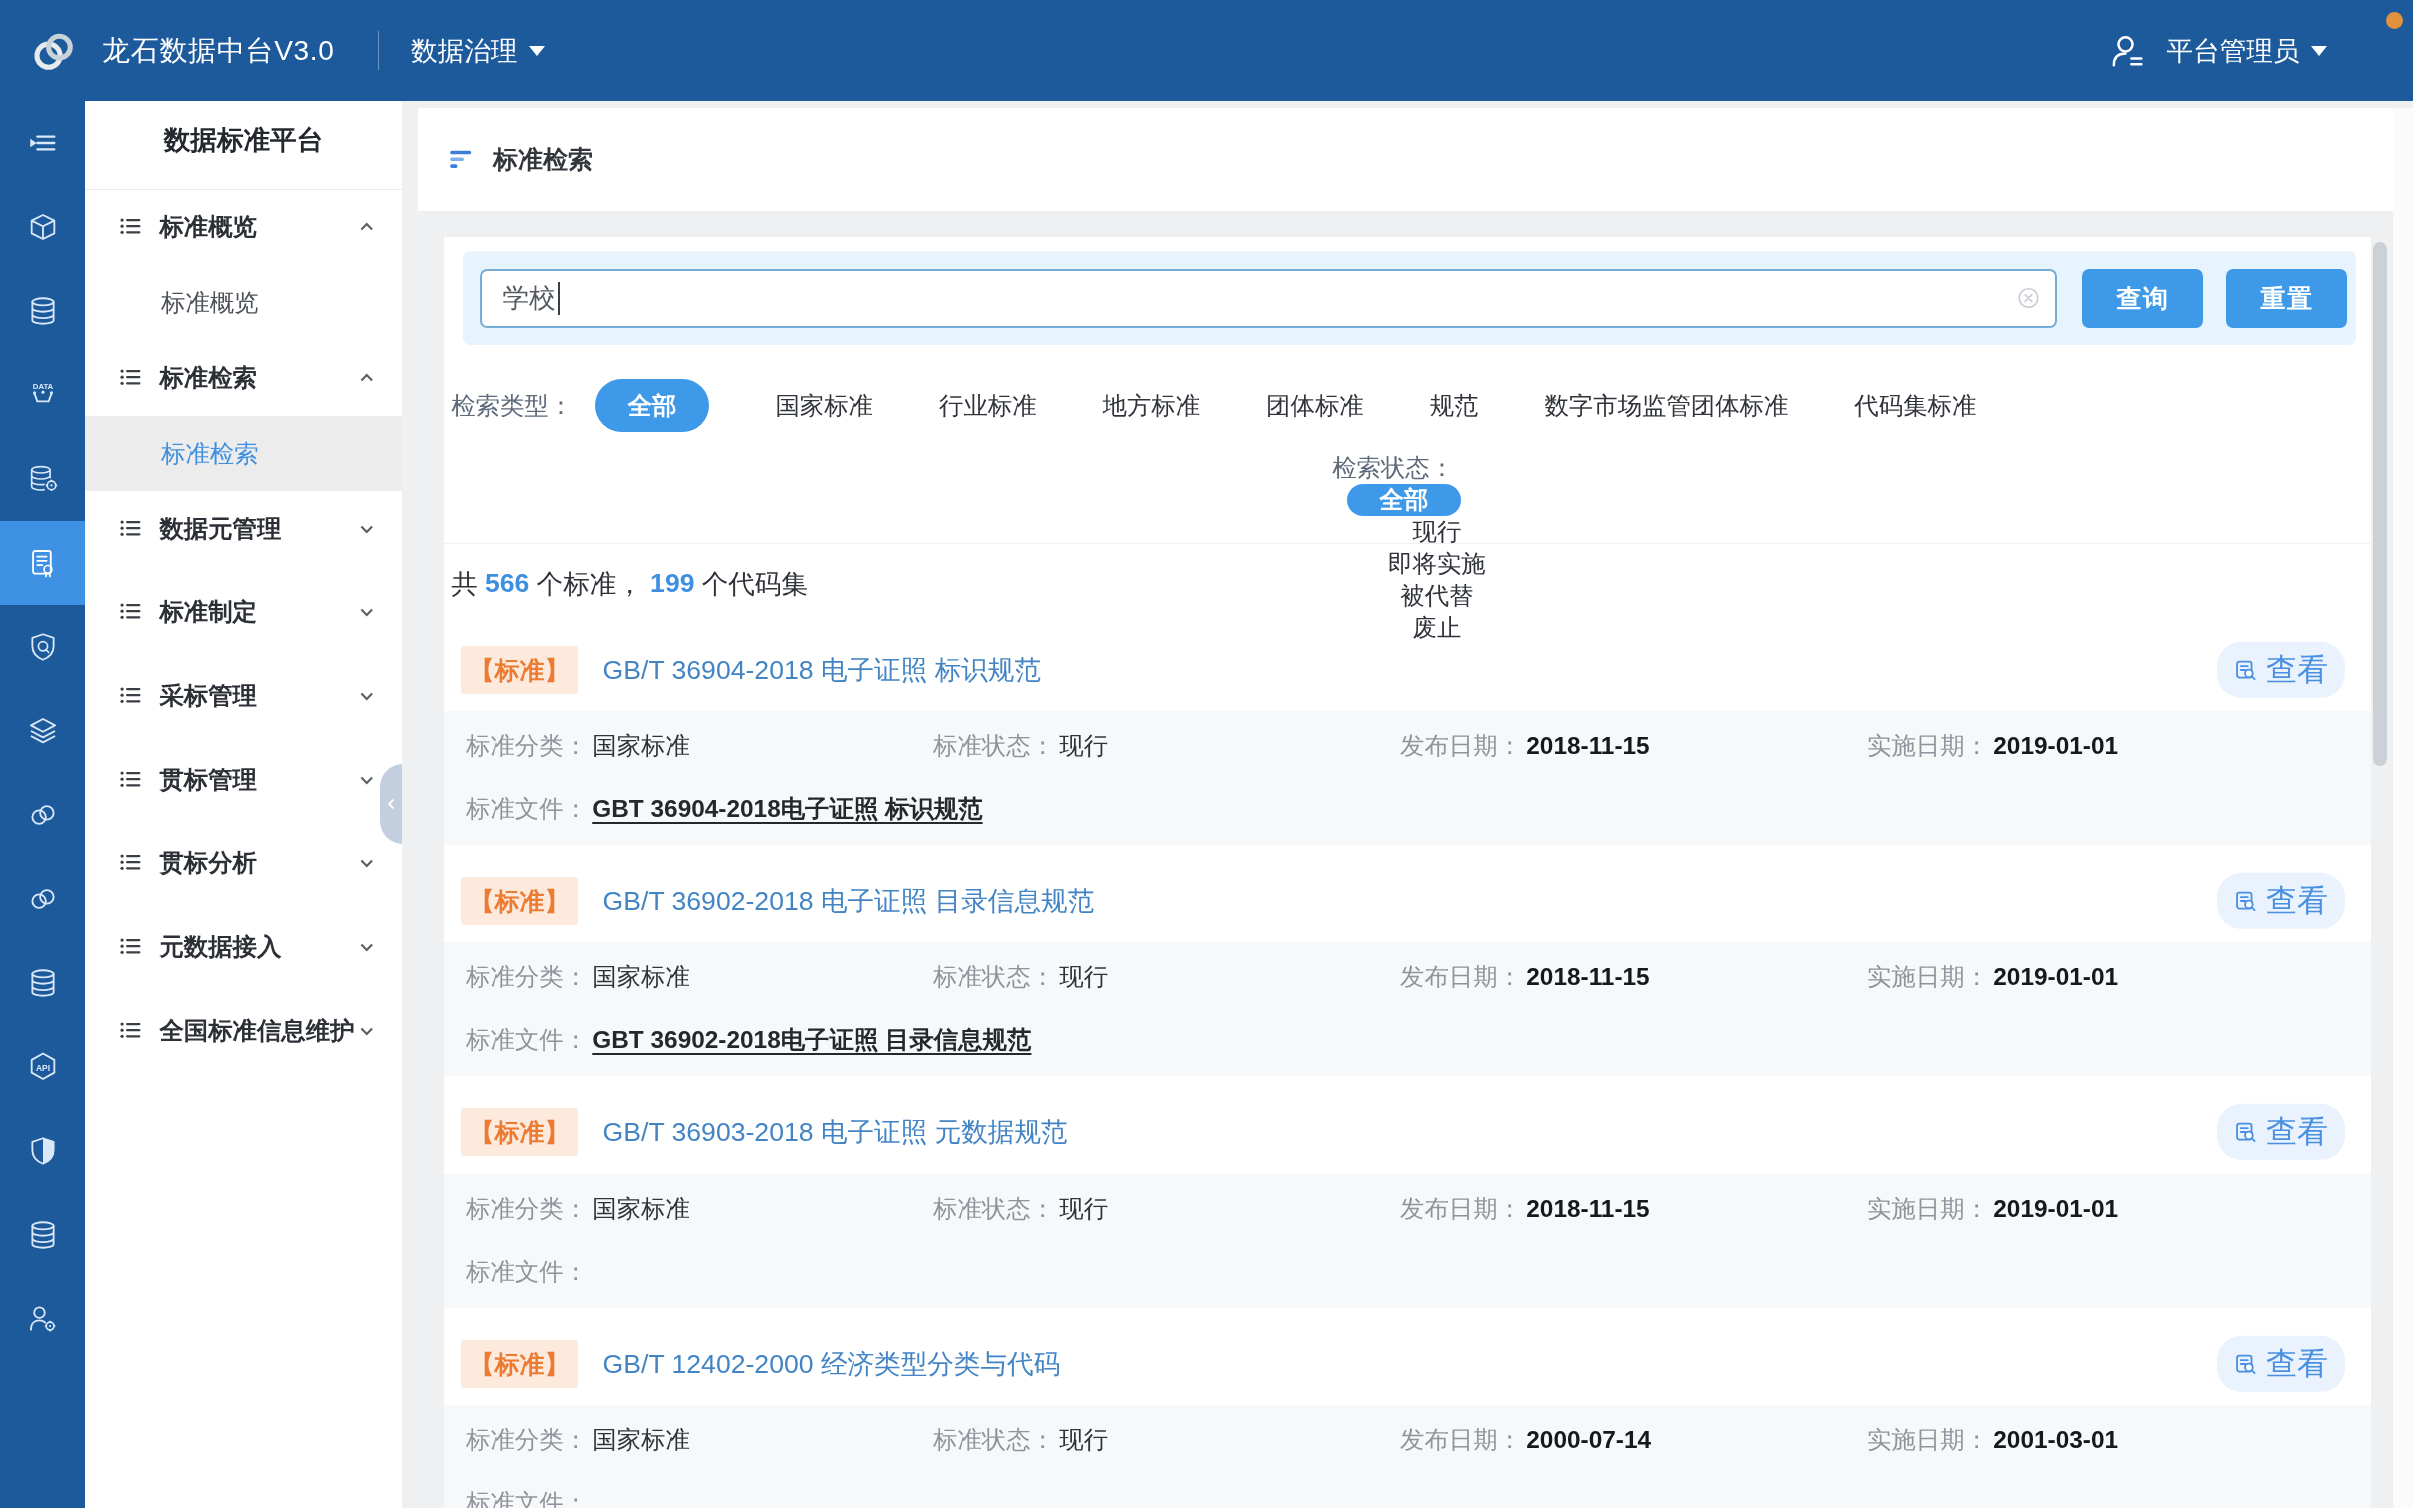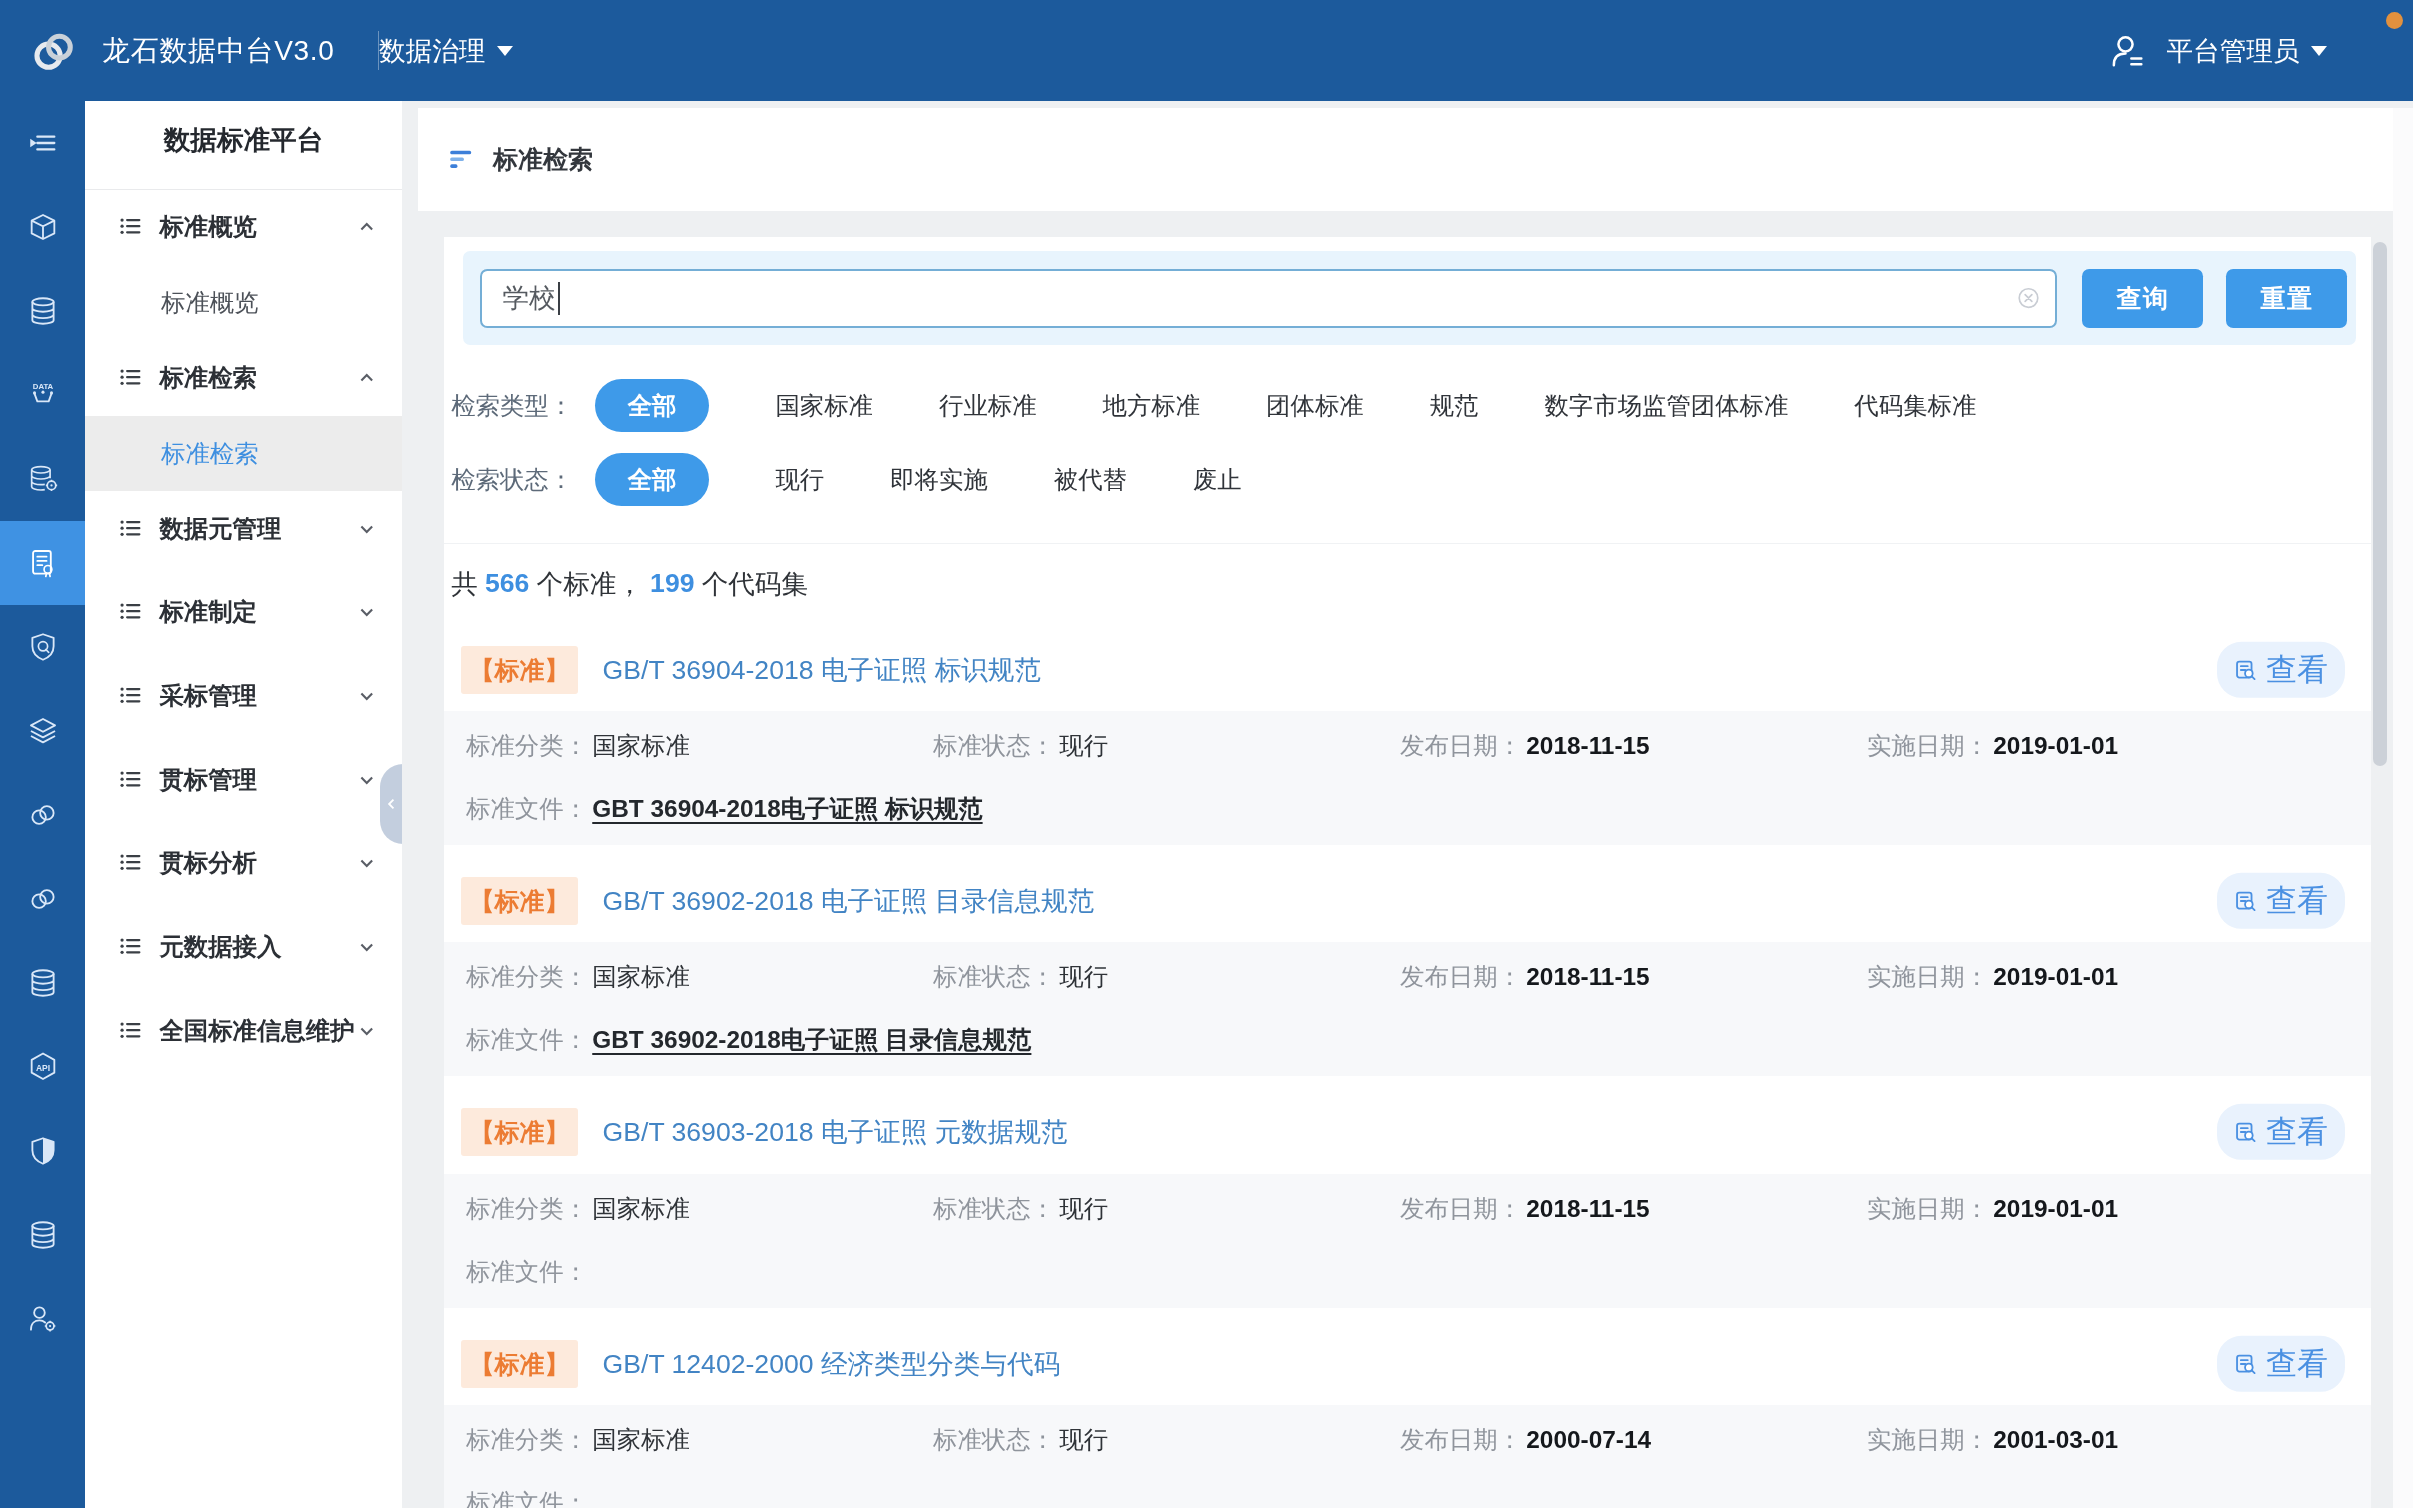--- a/index.html
+++ b/index.html
@@ -8,21 +8,21 @@
     background:#eef0f2;
     font-family:"Liberation Sans","DejaVu Sans",sans-serif;
     -webkit-font-smoothing:antialiased;
   }
 
   
   .navbar{position:absolute;left:0;top:0;width:2413px;height:101px;background:#1c5a9c;display:flex;align-items:center;}
   .brand-logo{width:62px;height:62px;margin-left:23px;}
   .brand-title{color:#fff;font-size:28px;margin-left:17px;letter-spacing:0.7px;}
   .nav-divider{width:1.4px;height:39px;background:rgba(255,255,255,.35);margin-left:43px;}
-  .nav-menu{display:flex;align-items:center;cursor:pointer;}
+  .nav-menu{display:flex;align-items:center;margin-left:32px;cursor:pointer;}
   .nav-menu-label{color:#fff;font-size:26.6px;}
   .caret-down{width:0;height:0;border:8px solid transparent;border-top:10px solid #fff;margin-left:11.5px;margin-top:8.6px;}
   .nav-right{margin-left:auto;display:flex;align-items:center;margin-right:86px;cursor:pointer;}
   .nav-user-ic{width:40px;height:40px;}
   .nav-user-name{color:#fff;font-size:26.6px;margin-left:18.7px;}
   .notif-dot{position:absolute;right:10px;top:11.5px;width:17px;height:17px;border-radius:50%;background:#e2913e;}
 
   
   .rail{position:absolute;left:0;top:101px;width:85px;height:1408px;background:#1c5a9c;display:flex;flex-direction:column;}
   .ri{height:84px;display:flex;align-items:center;justify-content:center;cursor:pointer;}
@@ -66,21 +66,21 @@
   .caret-line{display:inline-block;width:2.2px;height:33px;background:#3a3f45;margin-left:2.2px;}
   .clear-ic{position:absolute;right:13px;top:50%;transform:translateY(-50%);width:27px;height:27px;cursor:pointer;}
   .btn{position:absolute;top:18px;width:121px;height:59px;background:#3e9ae9;border-radius:7.2px;color:#fff;
     font-size:25px;font-weight:600;display:flex;align-items:center;justify-content:center;cursor:pointer;letter-spacing:1.4px;}
   .btn.query{left:1619px;}
   .btn.reset{left:1763px;}
 
   
   .filter-row{position:absolute;left:7.2px;right:14.4px;height:55px;display:flex;align-items:center;}
   .filter-row.r1{top:141px;}
-  .filter-row.r2{top:215px;}
+  .filter-row.r2{top:215px;flex-direction:column;}
   .f-label{font-size:24.4px;color:#5d6a79;margin-right:21.5px;}
   .f-pill{height:53px;padding:0 33px;border-radius:26.6px;background:#3e9ae9;color:#fff;font-size:24.4px;
     display:flex;align-items:center;justify-content:center;cursor:pointer;font-weight:bold;}
   .f-opt{font-size:24.4px;color:#30343a;margin-left:66px;cursor:pointer;white-space:nowrap;}
   .filters-divider{position:absolute;left:0;top:306px;width:100%;height:0.7px;background:#f0f2f4;}
 
   
   .count-row{position:absolute;left:7.2px;top:325px;height:43px;display:flex;align-items:center;font-size:26.6px;color:#2f3338;}
   .count-row .num{color:#3e8fe0;font-weight:700;margin:0 7.2px;}
 

